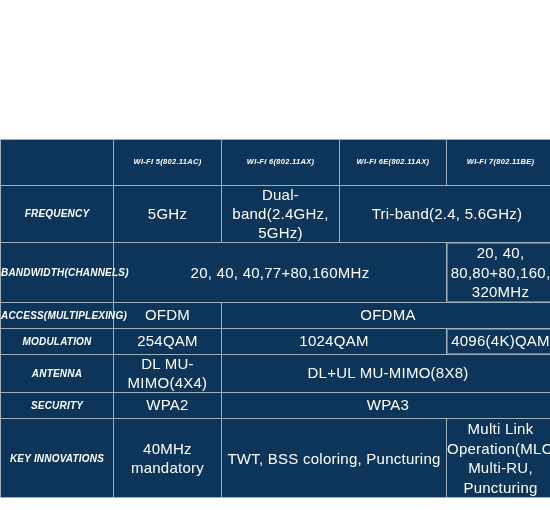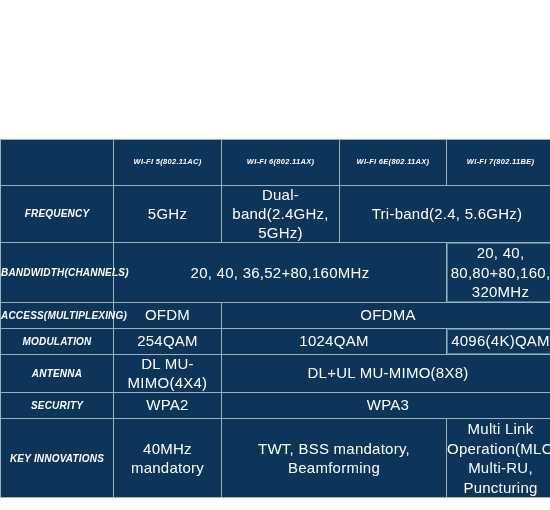--- a/index.html
+++ b/index.html
@@ -143,21 +143,21 @@
 
       <tr>
         <td class="rlabel">FREQUENCY</td>
         <td class="cell narrow">5GHz</td>
         <td class="cell narrow">Dual-band(2.4GHz, 5GHz)</td>
         <td class="cell" colspan="2">Tri-band(2.4, 5.6GHz)</td>
       </tr>
 
       <tr>
         <td class="rlabel two-line">BANDWIDTH(CHANNELS)</td>
-        <td class="cell two-line" colspan="3">20, 40, 36,52+80,160MHz</td>
+        <td class="cell two-line" colspan="3">20, 40, 40,77+80,160MHz</td>
         <td class="cell hl two-line">20, 40, 80,80+80,160, 320MHz</td>
       </tr>
 
       <tr>
         <td class="rlabel">ACCESS(MULTIPLEXING)</td>
         <td class="cell narrow">OFDM</td>
         <td class="cell" colspan="3">OFDMA</td>
       </tr>
 
       <tr>
@@ -175,20 +175,20 @@
 
       <tr>
         <td class="rlabel">SECURITY</td>
         <td class="cell narrow">WPA2</td>
         <td class="cell" colspan="3">WPA3</td>
       </tr>
 
       <tr>
         <td class="rlabel two-line">KEY INNOVATIONS</td>
         <td class="cell narrow two-line">40MHz mandatory</td>
-        <td class="cell two-line" colspan="2">TWT, BSS mandatory, Beamforming</td>
+        <td class="cell two-line" colspan="2">TWT, BSS coloring, Puncturing</td>
         <td class="cell two-line">Multi Link Operation(MLO) Multi-RU, Puncturing</td>
       </tr>
 
     </tbody>
   </table>
 
 </div>
 
 </body></html>

